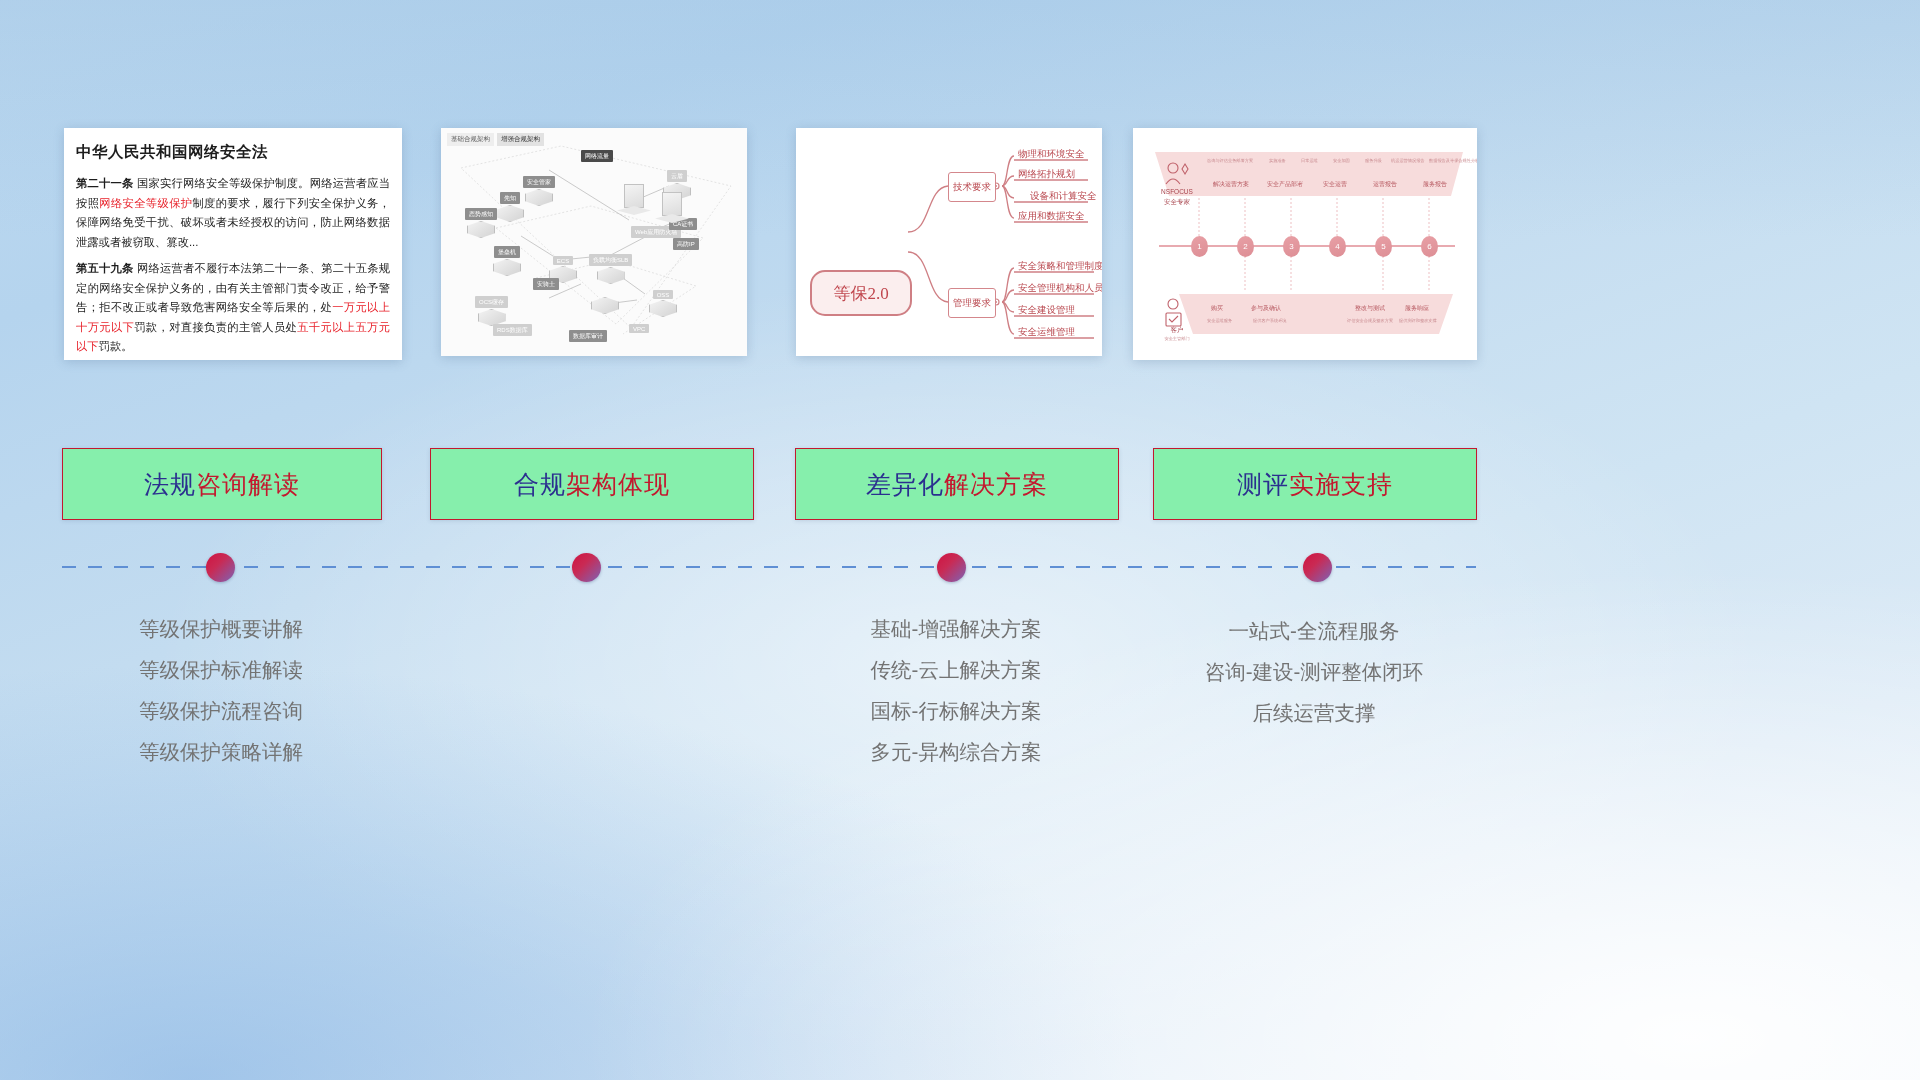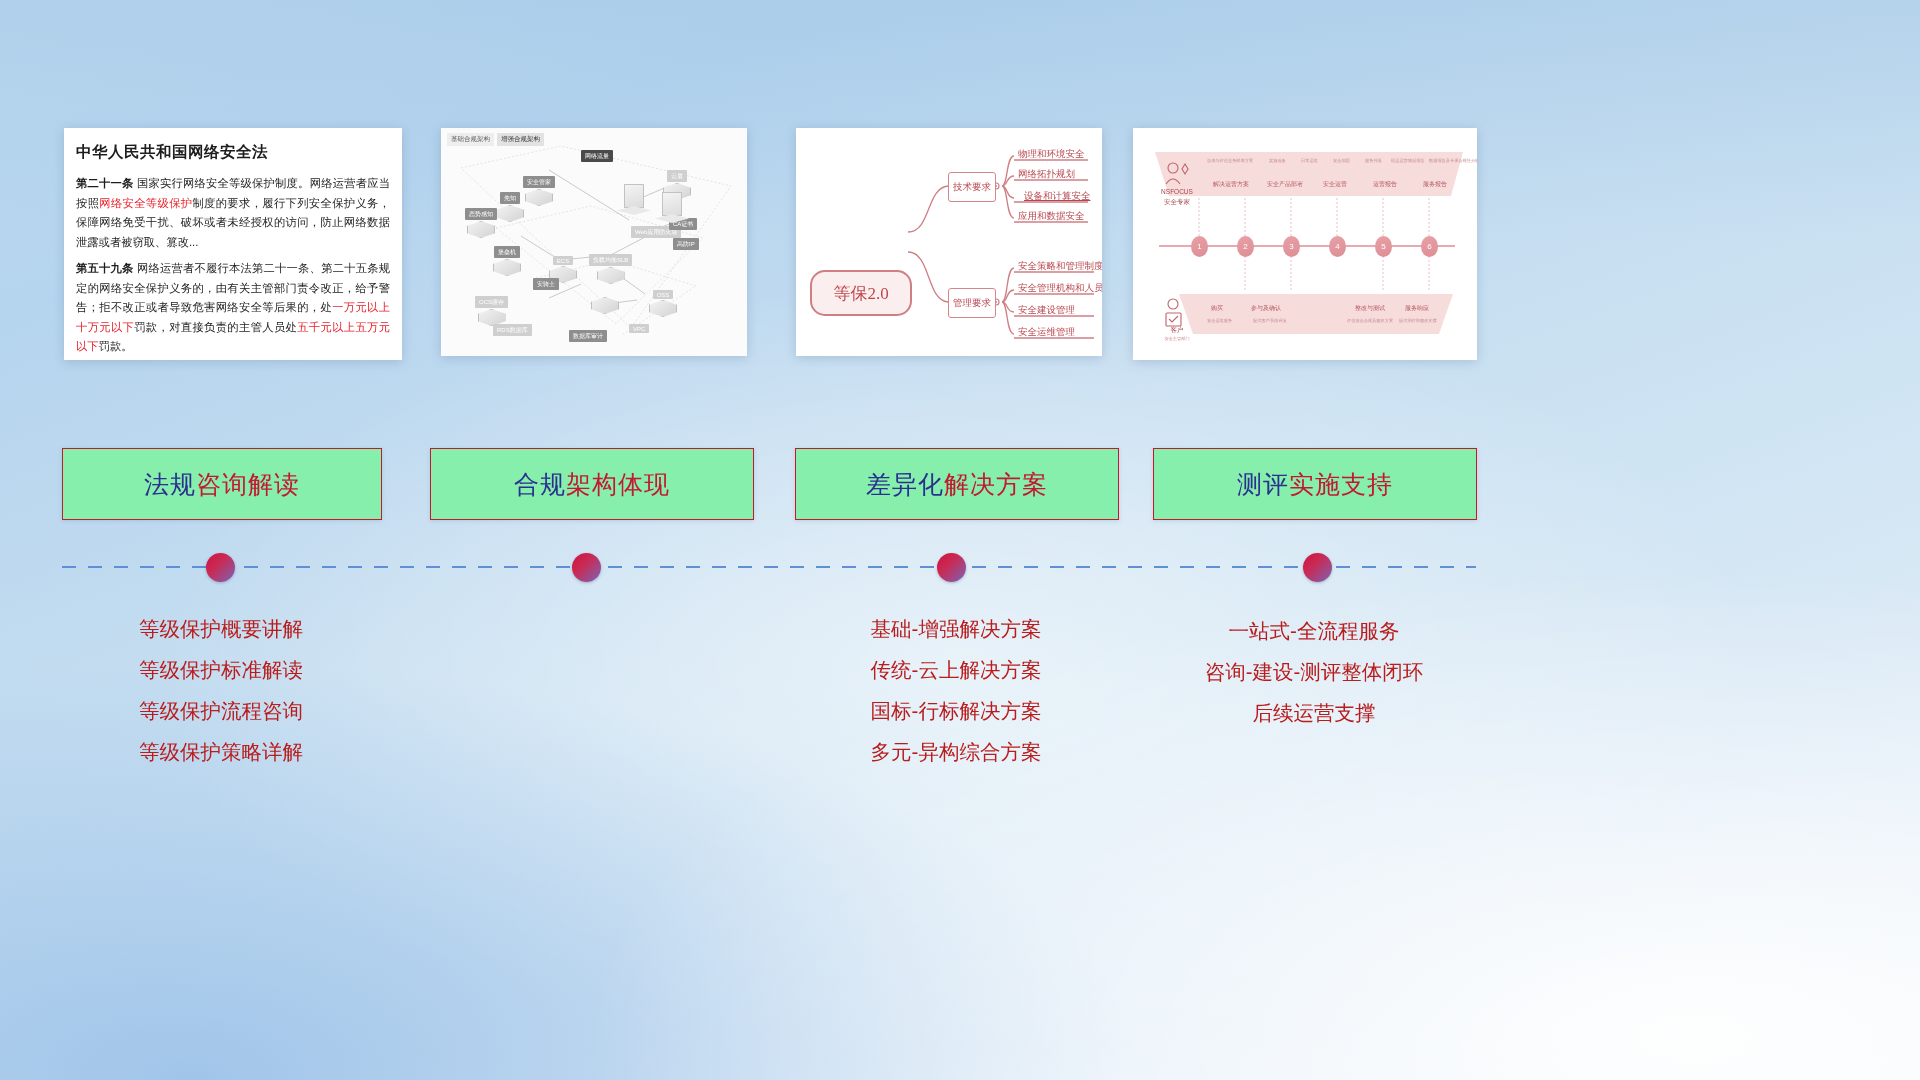--- a/index.html
+++ b/index.html
@@ -95,21 +95,21 @@
 
   
   #dash{position:absolute;left:62px;top:566px;width:1414px;height:2px;
         background:repeating-linear-gradient(to right,#5f8fd4 0 14px,rgba(0,0,0,0) 14px 26px);}
   .dot{position:absolute;top:553px;width:29px;height:29px;border-radius:50%;
        background:linear-gradient(135deg,#cf1340 0%,#c92a54 40%,#7d63b6 100%);
        box-shadow:0 1px 3px rgba(40,60,110,.3);}
   .d1{left:206px;} .d2{left:572px;} .d3{left:937px;} .d4{left:1303px;}
 
   
-  .list{position:absolute;top:608px;text-align:center;color:#b91c1c;font-size:20.5px;line-height:41px;}
+  .list{position:absolute;top:608px;text-align:center;color:#737373;font-size:20.5px;line-height:41px;}
   .l1{left:62px;  width:318px;}
   .l2{left:430px; width:322px;}
   .l3{left:795px; width:322px;}
   .l4{left:1153px;width:322px;}
   .list div{white-space:nowrap;}
 </style>
 </head>
 <body>
 
 <div id="bg"></div>
@@ -263,21 +263,21 @@
         <circle cx="200" cy="174" r="1" fill="#cf7f84"></circle>
       </svg>
 
       <div class="mnode mroot" style="left:14px;top:94px;width:98px;height:42px;">等保2.0</div>
 
       <div class="mbox" style="left:152px;top:44px;width:46px;height:28px;">技术要求</div>
       <div class="mbox" style="left:152px;top:160px;width:46px;height:28px;">管理要求</div>
 
       <div class="mleaf" style="left:222px;top:20px;">物理和环境安全</div>
       <div class="mleaf" style="left:222px;top:40px;">网络拓扑规划</div>
-      <div class="mleaf" style="left:228px;top:62px;text-decoration:underline;">设备和计算安全</div>
+      <div class="mleaf" style="left:234px;top:62px;">设备和计算安全</div>
       <div class="mleaf" style="left:222px;top:82px;">应用和数据安全</div>
 
       <div class="mleaf" style="left:222px;top:132px;">安全策略和管理制度</div>
       <div class="mleaf" style="left:222px;top:154px;">安全管理机构和人员</div>
       <div class="mleaf" style="left:222px;top:176px;">安全建设管理</div>
       <div class="mleaf" style="left:222px;top:198px;">安全运维管理</div>
     </div>
   </div>
 
   <div class="card c4">

